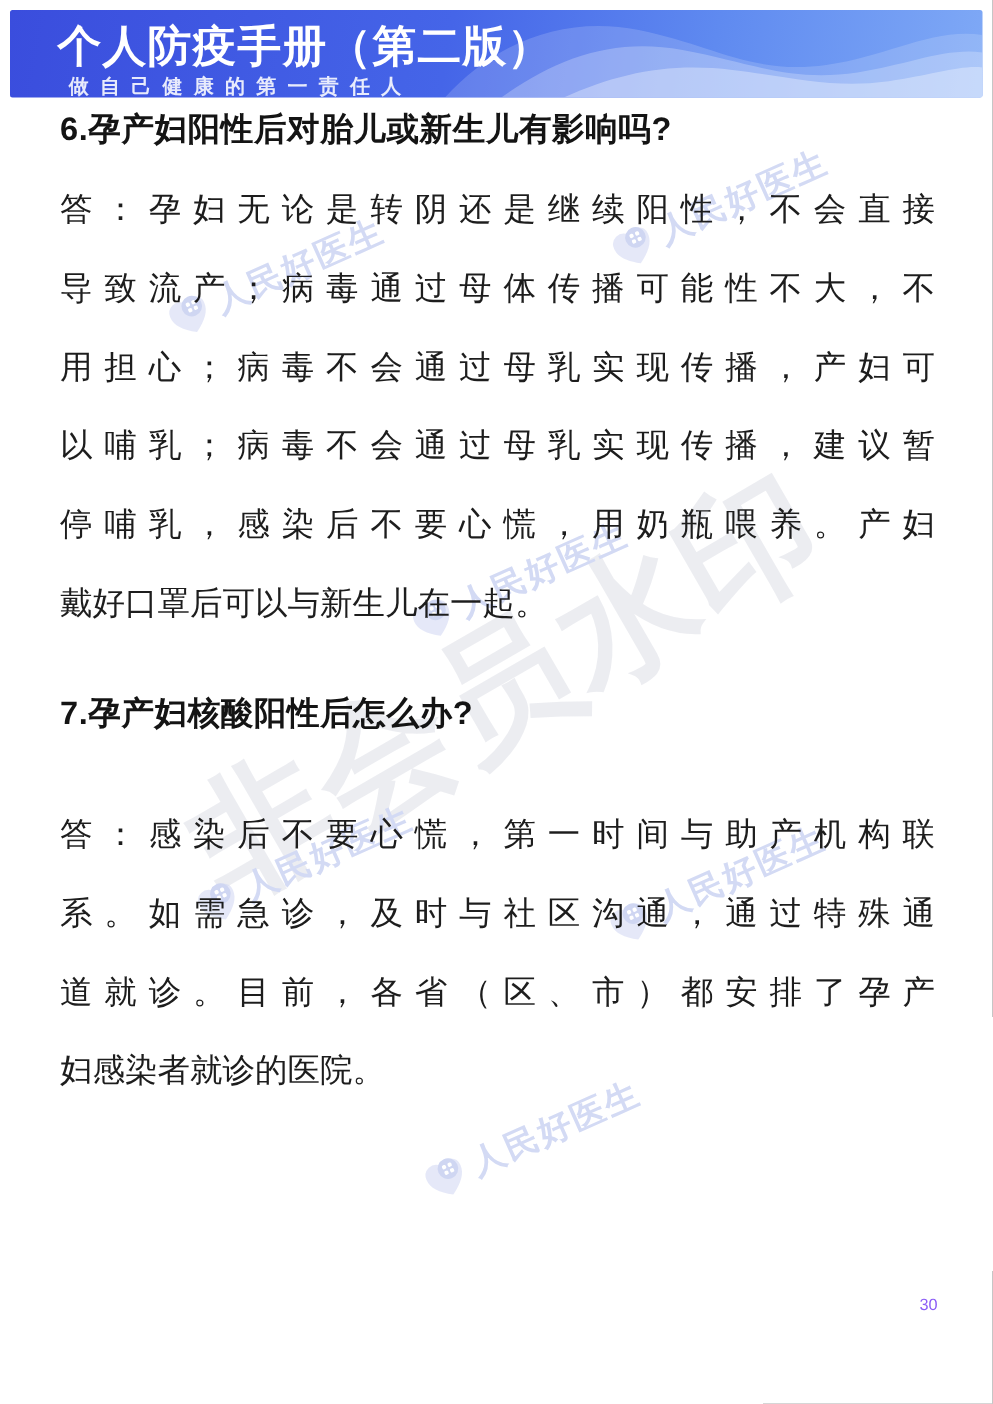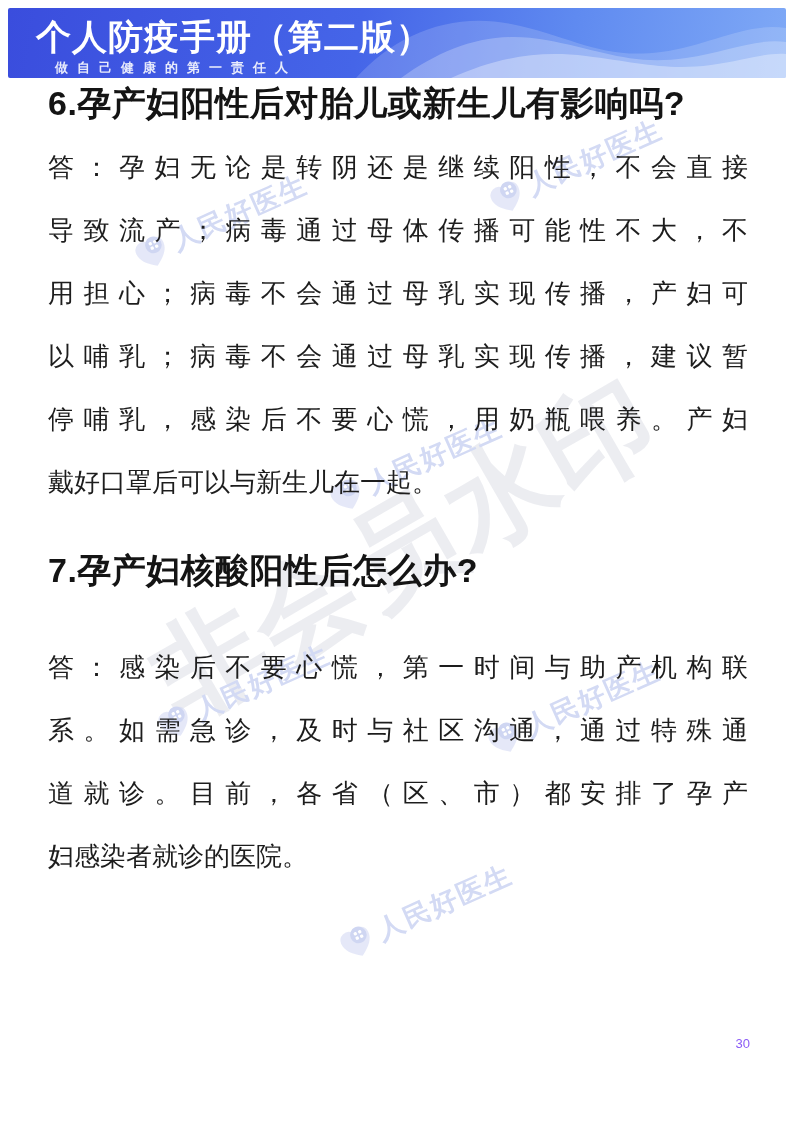--- a/index.html
+++ b/index.html
@@ -9,47 +9,47 @@
     font-family:"Liberation Sans","DejaVu Sans",sans-serif;
   }
   
   .banner{
     position:absolute;left:8px;top:8px;width:778px;height:70px;
     background:linear-gradient(100deg,#3a4ddd 0%,#4565e8 45%,#5f8af0 72%,#7fa9f6 100%);
     border-radius:2px;overflow:hidden;
   }
   .banner-waves{position:absolute;right:0;top:0;width:430px;height:70px;display:block;}
   .banner-title{
-    position:absolute;left:28px;top:6px;
+    position:absolute;left:38px;top:6px;
     font-size:35px;font-weight:900;color:#ffffff;letter-spacing:1px;white-space:nowrap;
   }
   .banner-subtitle{
     position:absolute;left:47px;top:51px;
-    font-size:13px;font-weight:700;color:rgba(255,255,255,.88);
+    font-size:16px;font-weight:700;color:rgba(255,255,255,.88);
     letter-spacing:9px;white-space:nowrap;
   }
   
   .big-wm{
     position:absolute;left:405px;top:550px;
     transform:translate(-50%,-50%) rotate(-30deg);
     font-size:110px;font-weight:600;letter-spacing:2px;white-space:nowrap;
     color:rgba(148,156,175,0.18);z-index:0;pointer-events:none;
   }
   .wm{
     position:absolute;display:flex;align-items:center;gap:6px;
     transform:rotate(-24deg);transform-origin:left center;
     color:#cfd6f2;z-index:0;pointer-events:none;white-space:nowrap;
   }
   .wm-text{font-size:27px;font-weight:700;letter-spacing:2px;color:#d3daf4;}
   .wm-icon{display:block;}
   
   .content-layer{position:absolute;inset:0;z-index:1;}
   h2.question{
     position:absolute;left:48px;margin:0;width:710px;
-    font-size:34px;line-height:42px;font-weight:700;color:#141414;
+    font-size:26px;line-height:42px;font-weight:700;color:#141414;
     letter-spacing:0.5px;white-space:nowrap;
   }
   .para{position:absolute;left:48px;width:700px;}
   .jline{
     height:63px;line-height:63px;font-size:26px;color:#1d1d1d;
     text-align:justify;text-align-last:justify;overflow:hidden;
   }
   .jline.last{text-align-last:left;}
   .page-number{
     position:absolute;right:44px;top:1036px;

